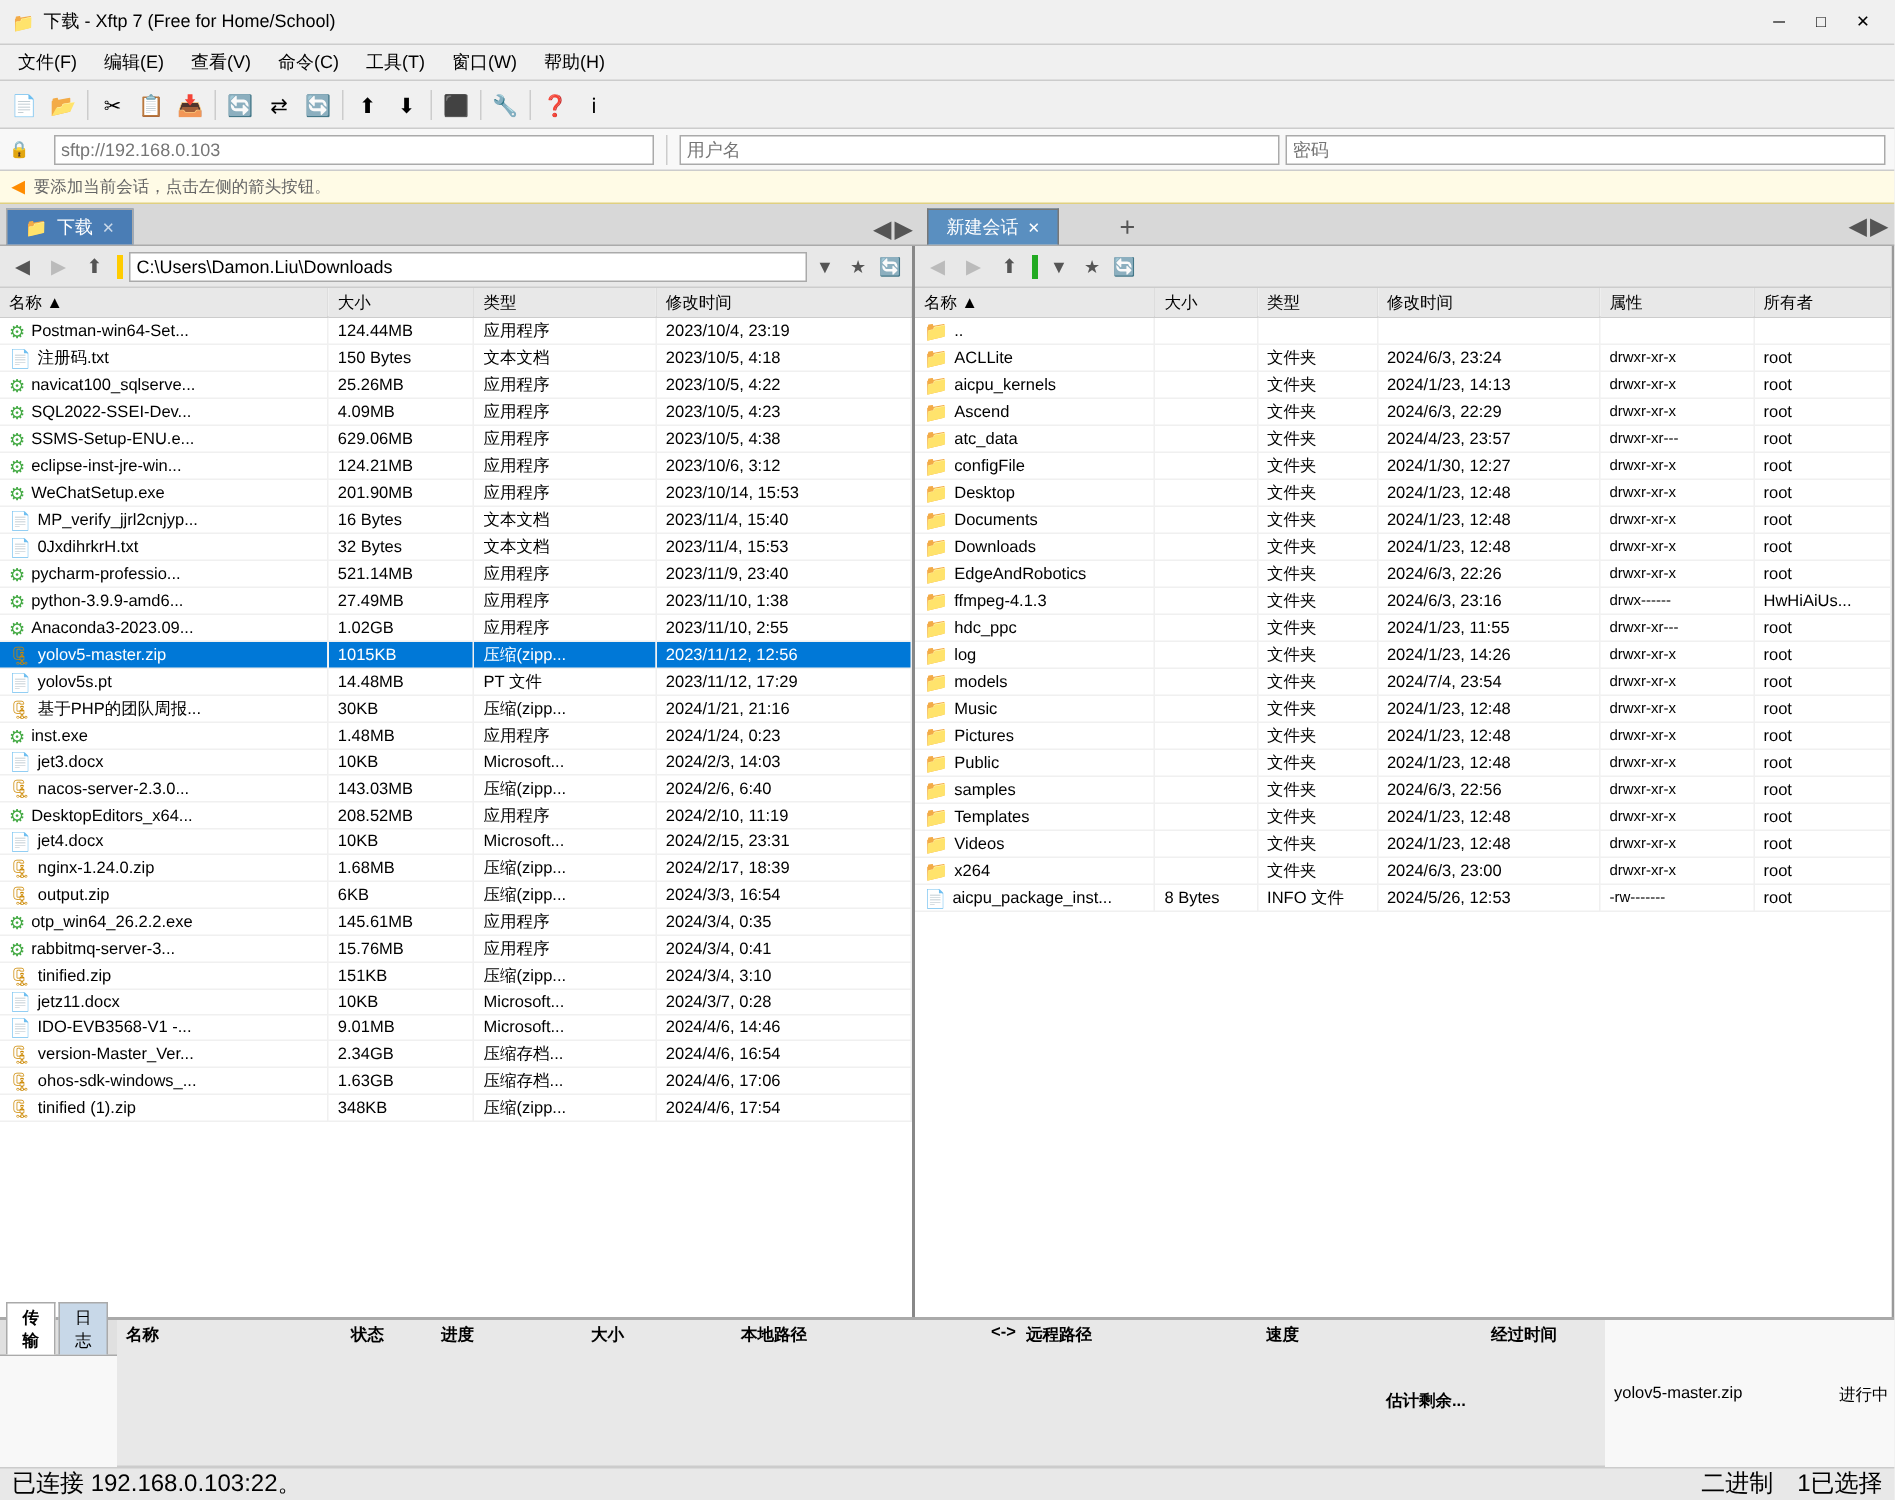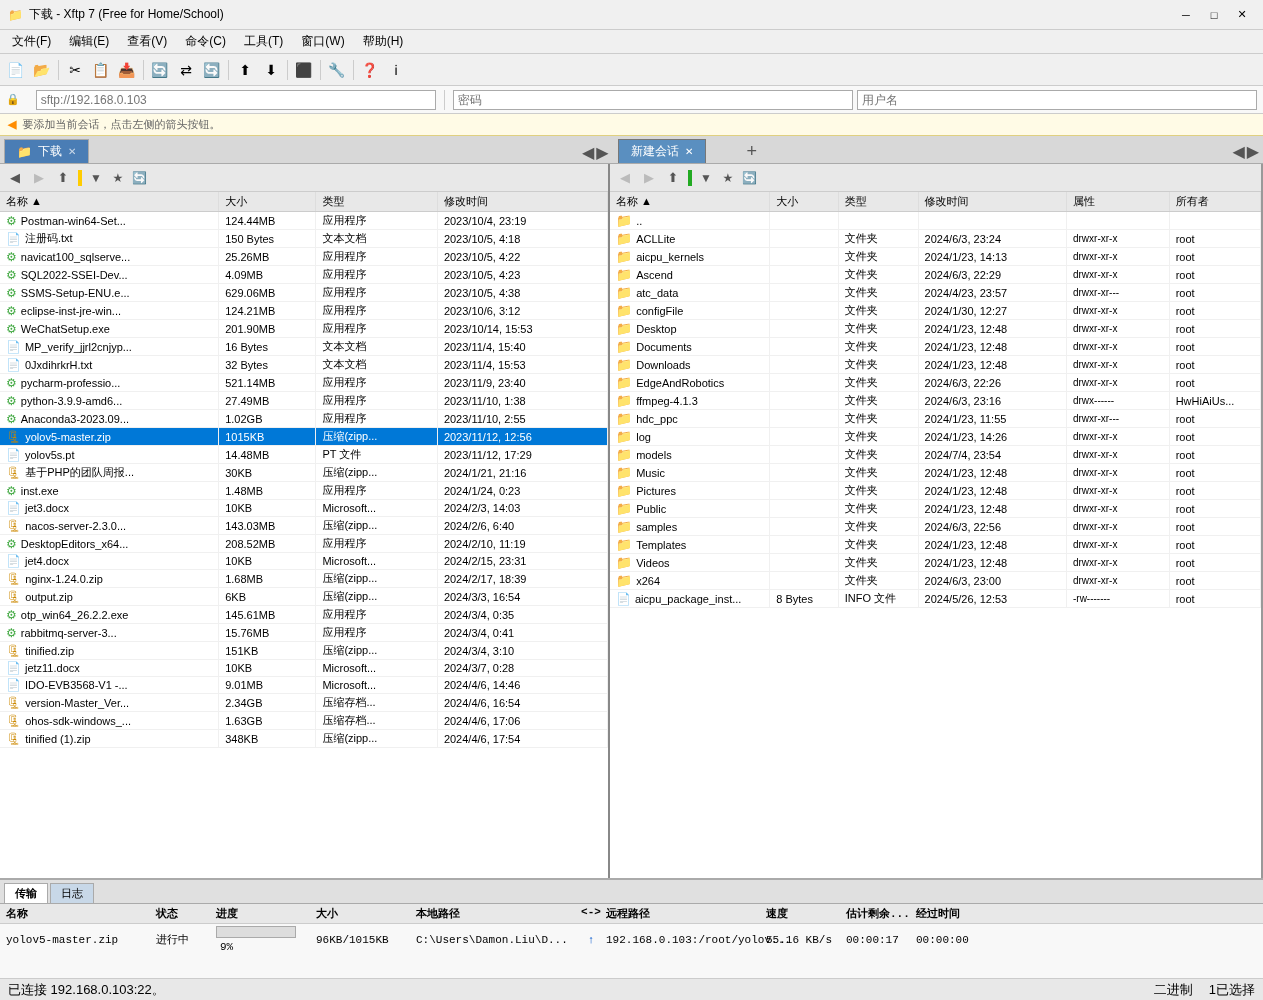--- a/index.html
+++ b/index.html
@@ -53,41 +53,41 @@
     .file-table tr.selected { background: #0078d7; color: white; }
     .file-table tr.selected td { color: white; }
     .file-icon { display: inline-flex; align-items: center; gap: 4px; }
     .icon-folder { color: #ffcc00; font-size: 13px; }
     .icon-file { color: #4a90d9; font-size: 12px; }
     .icon-exe { color: #44aa44; font-size: 12px; }
     .icon-zip { color: #cc8800; font-size: 12px; }
     .icon-txt { color: #666; font-size: 12px; }
     
     
-    .transfer-bar { height: 100px; background: #f8f8f8; border-top: 2px solid #aaa; display: flex; flex-direction: column; font-family: Liberation Mono, monospace; }
+    .transfer-bar { height: 100px; background: #f8f8f8; border-top: 2px solid #aaa; display: flex; flex-direction: row; }
     .transfer-tabs { height: 24px; display: flex; align-items: flex-end; padding: 0 4px; background: #e0e0e0; border-bottom: 1px solid #aaa; }
     .trans-tab { padding: 2px 10px; border: 1px solid #aaa; border-bottom: none; background: #c8d8e8; cursor: pointer; font-size: 11px; margin-right: 2px; }
     .trans-tab.active { background: white; font-weight: bold; }
     .transfer-header { display: flex; padding: 2px 6px; background: #e8e8e8; border-bottom: 1px solid #ccc; font-size: 11px; font-weight: bold; }
     .transfer-row { display: flex; padding: 2px 6px; font-size: 11px; align-items: center; }
     .th-name { width: 150px; }
     .th-status { width: 60px; }
     .th-progress { width: 100px; }
     .th-size { width: 100px; }
     .th-local { width: 160px; }
     .th-arrow { width: 30px; text-align: center; }
     .th-remote { width: 160px; }
     .th-speed { width: 80px; }
-    .th-remain { width: 70px; }
+    .th-remain { width: 70px; margin-top: 44px; }
     .th-elapsed { width: 70px; }
     .progress-bar-bg { width: 80px; height: 12px; background: #ddd; border: 1px solid #aaa; display: inline-block; }
     .progress-bar-fill { height: 100%; background: #0078d7; }
     
     
-    .status-bar { height: 22px; background: #e8e8e8; border-top: 1px solid #ccc; display: flex; align-items: center; padding: 0 8px; font-size: 13px; gap: 16px; }
+    .status-bar { height: 22px; background: #e8e8e8; border-top: 1px solid #ccc; display: flex; align-items: center; padding: 0 8px; font-size: 16px; gap: 16px; }
     .status-right { margin-left: auto; display: flex; gap: 16px; justify-content: flex-end; }
   </style>
 </head>
 <body>
 
 <div class="title-bar">
   <div class="title-bar-left">
     <span>📁</span>
     <span>下载 - Xftp 7 (Free for Home/School)</span>
   </div>
@@ -128,22 +128,22 @@
   <button class="tb-btn">🔧</button>
   <div class="tb-sep"></div>
   <button class="tb-btn">❓</button>
   <button class="tb-btn">ℹ</button>
 </div>
 
 <div class="addr-bar" style="border-bottom: 1px solid #ccc; background: #f8f8f8;">
   <span style="font-size:11px; color:#666;">🔒</span>
   <input class="addr-input" type="text" style="flex: 1 1 0%; margin-left: 12px;" placeholder="sftp://192.168.0.103">
   <div style="width:1px;height:20px;background:#ccc;margin:0 4px;"></div>
+  <input class="addr-input" type="text" style="width: 80px;" placeholder="用户名">
   <input class="addr-input" type="password" style="width: 80px;" placeholder="密码">
-  <input class="addr-input" type="text" style="width: 80px;" placeholder="用户名">
 </div>
 
 <div class="session-hint">
   <span class="hint-arrow">◀</span>
   <span>要添加当前会话，点击左侧的箭头按钮。</span>
 </div>
 
 <div style="display:flex;flex-direction:column; height:calc(1000px - 30px - 24px - 32px - 28px - 22px);">
 
   <div style="display:flex; height:28px; background:#d8d8d8; border-bottom:1px solid #aaa; align-items:flex-end; padding:0 4px;">
@@ -177,20 +177,21 @@
 
   <div style="display:flex; flex:1; overflow:hidden;">
 
     <div class="file-pane pane-left" style="display:flex;flex-direction:column;width:610px;border-right:2px solid #888;">
 
       <div class="pane-toolbar">
         <button class="pane-nav-btn">◀</button>
         <button class="pane-nav-btn disabled">▶</button>
         <button class="pane-nav-btn">⬆</button>
         <span style="width:4px;height:16px;display:inline-block;background:#ffcc00;margin:0 2px;"></span>
+        <input class="pane-path-input" type="text" style="flex: 1 1 0%;" value="C:\Users\Damon.Liu\Downloads">
         <div class="pane-right-btns">
           <button class="pane-r-btn">▼</button>
           <button class="pane-r-btn">★</button>
           <button class="pane-r-btn">🔄</button>
         </div>
       </div>
 
       <div class="file-list">
         <table class="file-table">
           <thead>

